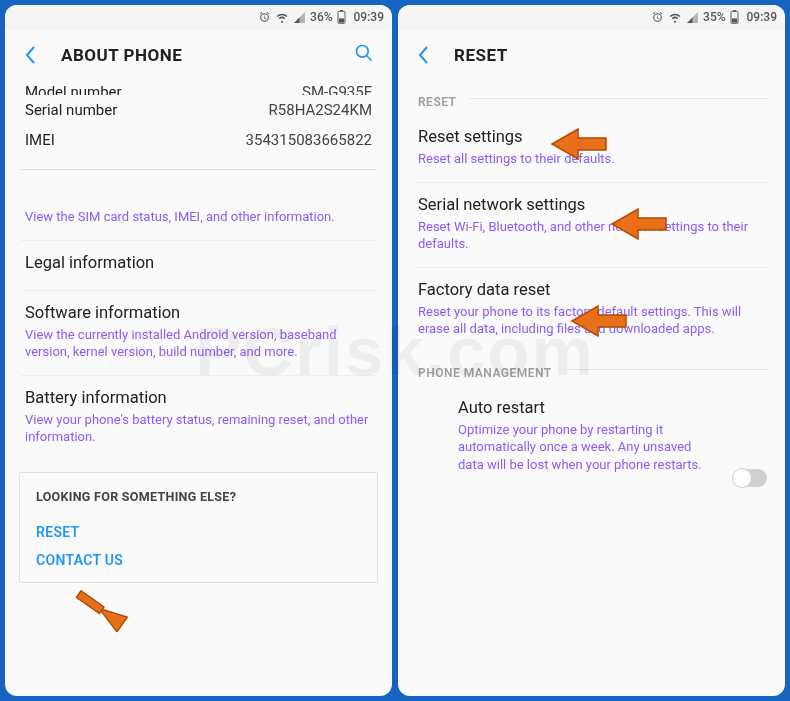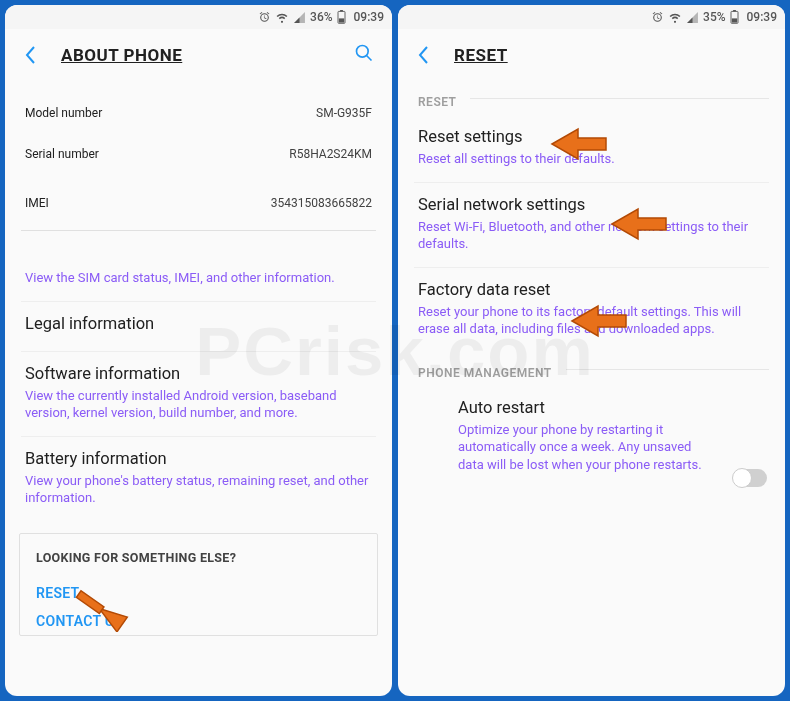--- a/index.html
+++ b/index.html
@@ -53,38 +53,36 @@
     display: flex; align-items: center; justify-content: center;
     color: #2196f3;
     margin-right: 18px;
   }
   .header-title {
     font-size: 17px;
     font-weight: 700;
     letter-spacing: 0.5px;
     color: #212121;
     flex: 1;
-    text-decoration: underline;
   }
   .search-btn {
     width: 24px; height: 24px;
     color: #2196f3;
   }
   
   .content { flex: 1; overflow: hidden; padding: 0 0 0 0; }
   .info-table {
     padding: 0 20px 8px 20px;
   }
   .info-row {
     display: flex;
     justify-content: space-between;
     padding: 6px 0;
-    font-size: 12px;
+    font-size: 15px;
     color: #212121;
-    margin-top: 23px;
   }
   .info-row .label { color: #212121; }
   .info-row .value { color: #424242; }
   .info-row.cut .label, .info-row.cut .value { position: relative; top: -4px; }
   .divider { height: 1px; background: #e0e0e0; margin: 6px 16px 0 16px; }
   .big-gap { height: 26px; }
   .item {
     padding: 12px 20px 14px 20px;
   }
   .item-title {
@@ -96,21 +94,21 @@
     font-size: 13px;
     color: #8b5cf6;
     line-height: 1.35;
   }
   .thin-div { height: 1px; background: #eeeeee; margin: 0 16px; }
   
   .bottom-card {
     margin: 12px 14px 8px 14px;
     border: 1px solid #e0e0e0;
     border-radius: 2px;
-    padding: 16px 16px 0 16px;
+    padding: 16px 16px 8px 16px;
     background: #fafafa;
     position: relative;
   }
   .bottom-card .card-title {
     font-size: 12.5px;
     font-weight: 700;
     color: #424242;
     letter-spacing: 0.3px;
     margin-bottom: 14px;
   }

